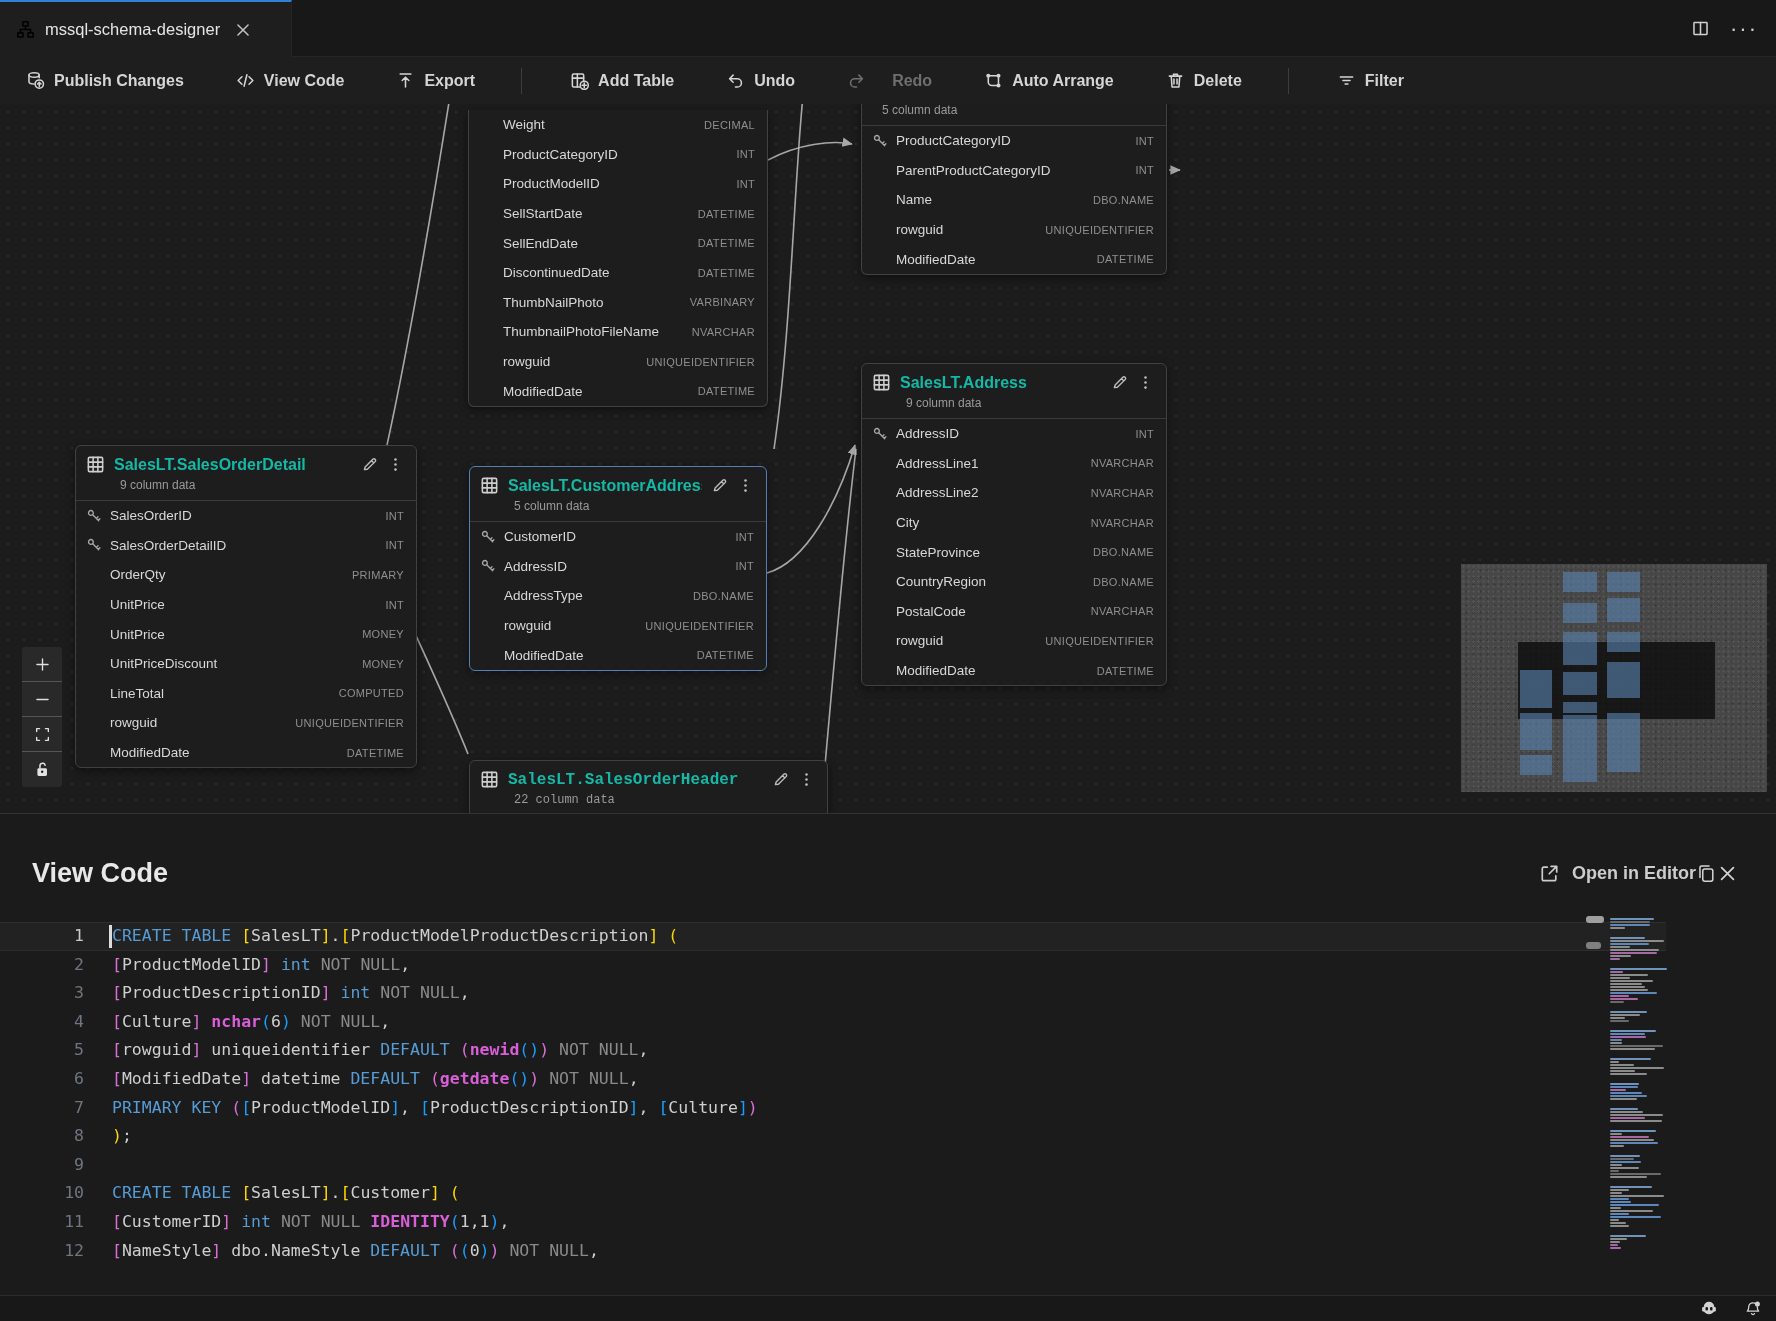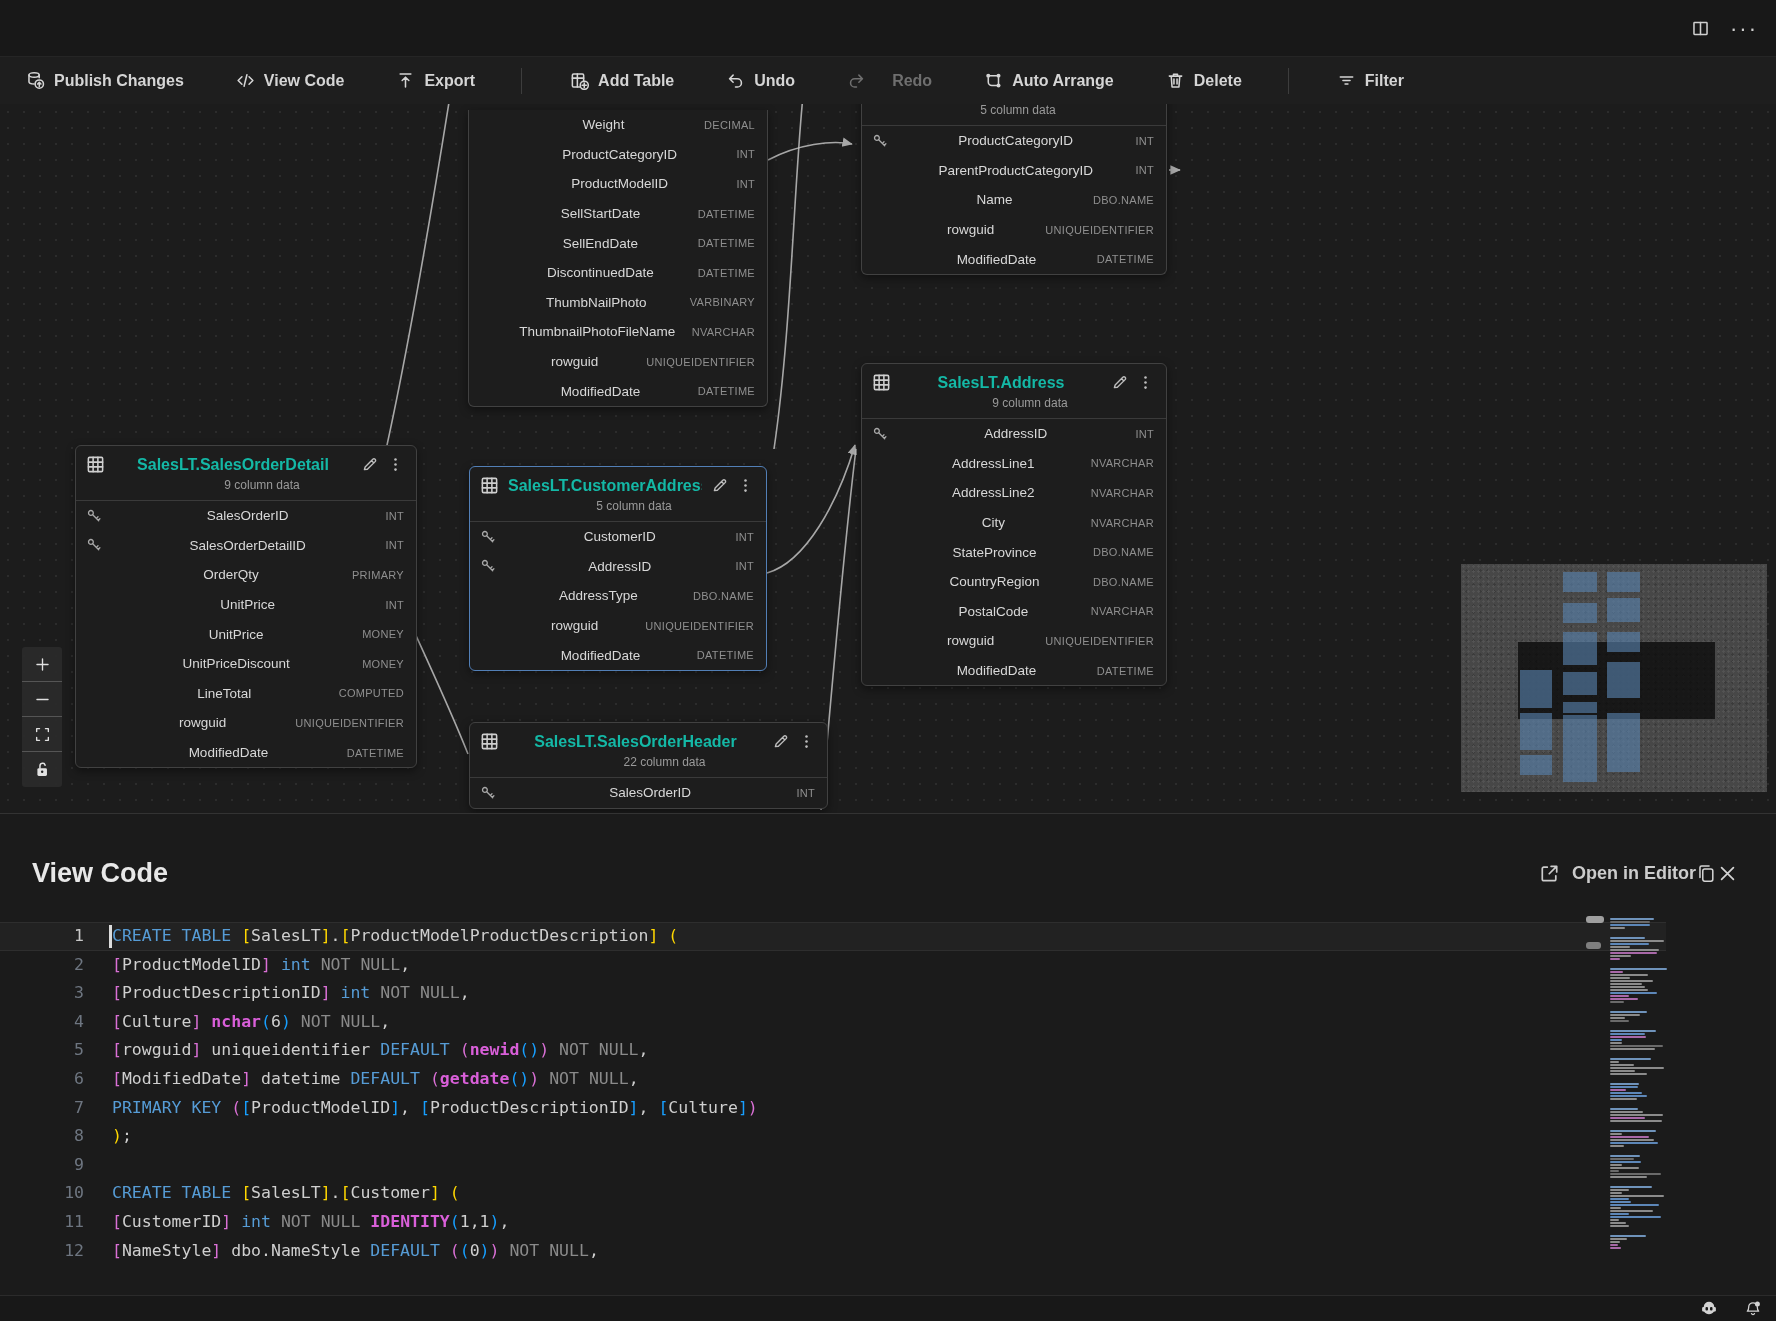--- a/index.html
+++ b/index.html
@@ -26,21 +26,21 @@
   .tb-item.disabled .icon16 { color:#6f6f6f; }
   .tb-sep { width:1px; height:26px; background:#3d3d3d; margin:0 4px; }
   .toolbar > * { margin-right:52px; }
   .toolbar > .tb-sep { margin-right:48px; margin-left:-6px; }
 
   
   .canvas { position:absolute; top:104px; left:0; width:1776px; height:709px; background:#1c1c1c;
     background-image:radial-gradient(circle, #2c2c2c 1.1px, transparent 1.3px); background-size:16px 16px; overflow:hidden; }
   #edges { position:absolute; left:0; top:0; z-index:1; pointer-events:none; }
 
-  .tcard { position:absolute; z-index:2; background:#1d1d1d; border:1px solid #414141; border-radius:6px; box-shadow:0 3px 10px rgba(0,0,0,.45); cursor:grab;text-align:center; }
+  .tcard { position:absolute; z-index:2; background:#1d1d1d; border:1px solid #414141; border-radius:6px; box-shadow:0 3px 10px rgba(0,0,0,.45); cursor:grab; }
   .tcard.selected { border-color:#527fb6; }
   .tcard.cliptop { border-top:none; border-top-left-radius:0; border-top-right-radius:0; }
   .thead { padding:9px 12px 8px 10px; }
   .thead-row { display:flex; align-items:center; gap:9px; }
   .thead-row .icon16 { width:19px; height:19px; color:#cfcfcf; flex:none; }
   .ttitle { color:#14b8a6; font-size:16px; font-weight:700; flex:1 1 auto; white-space:nowrap; overflow:hidden; }
   .tact { width:17px; height:17px; color:#bdbdbd; flex:none; cursor:pointer; }
   .tsub { color:#9a9a9a; font-size:12px; margin:4px 0 0 34px; }
   .tsub.nohead { margin-left:10px; }
   .tdiv { height:1px; background:#3a3a3a; }
@@ -98,20 +98,34 @@
   .sb-icons { position:absolute; right:14px; top:0; height:26px; display:flex; align-items:center; gap:26px; }
   .sb-icon { width:18px; height:18px; color:#d0d0d0; cursor:pointer; }
   .sb-icon svg { width:100%; height:100%; display:block; }
 </style>
 </head>
 <body>
 
 <div id="app">
 
   <div class="tabbar">
+    <div class="tab">
+      <span class="tab-icon">
+          <svg viewBox="0 0 16 16" fill="none" stroke="currentColor" stroke-width="1.3" stroke-linecap="round" stroke-linejoin="round">
+            <rect x="5.8" y="1.5" width="4.4" height="3.6" rx=".5"></rect>
+            <rect x="1.5" y="10.7" width="4.4" height="3.6" rx=".5"></rect>
+            <rect x="10.1" y="10.7" width="4.4" height="3.6" rx=".5"></rect>
+            <path d="M8 5.1V8M3.7 10.7V8h8.6v2.7"></path>
+          </svg>
+        </span>
+      <span class="tab-label">mssql-schema-designer</span>
+      <span class="tab-close"><svg viewBox="0 0 16 16" fill="none" stroke="currentColor" stroke-width="1.3" stroke-linecap="round" stroke-linejoin="round">
+            <path d="M3.5 3.5 12.5 12.5M12.5 3.5 3.5 12.5"></path>
+          </svg></span>
+    </div>
     <div class="tab-actions" id="tab-actions">
         <span class="icon16">
           <svg viewBox="0 0 16 16" fill="none" stroke="currentColor" stroke-width="1.3" stroke-linecap="round" stroke-linejoin="round">
             <rect x="2.5" y="3" width="11" height="10" rx=".5"></rect>
             <path d="M8 3v10"></path>
           </svg>
         </span>
         <span class="ellipsis-glyph">···</span>
       </div>
   </div>
@@ -548,21 +562,21 @@
           <span class="keyslot"></span>
           <span class="cname">rowguid</span>
           <span class="ctype">UNIQUEIDENTIFIER</span>
         </div>
         <div class="trow">
           <span class="keyslot"></span>
           <span class="cname">ModifiedDate</span>
           <span class="ctype">DATETIME</span>
         </div>
       </div>
-      <div class="tcard" style="left: 469px; top: 618px; width: 359px;">
+      <div class="tcard" style="left: 469px; top: 656px; width: 359px; font-family: Liberation Mono, monospace;">
         <div class="thead">
           <div class="thead-row">
             <span class="icon16">
               <svg viewBox="0 0 16 16" fill="none" stroke="currentColor" stroke-width="1.3" stroke-linecap="round" stroke-linejoin="round">
                 <rect x="2" y="2" width="12" height="12" rx="1"></rect>
                 <path d="M2 6h12M2 10h12M6 2v12M10 2v12"></path>
               </svg>
             </span>
             <span class="ttitle">SalesLT.SalesOrderHeader</span>
             <span class="tact"><svg viewBox="0 0 16 16" fill="none" stroke="currentColor" stroke-width="1.3" stroke-linecap="round" stroke-linejoin="round">

